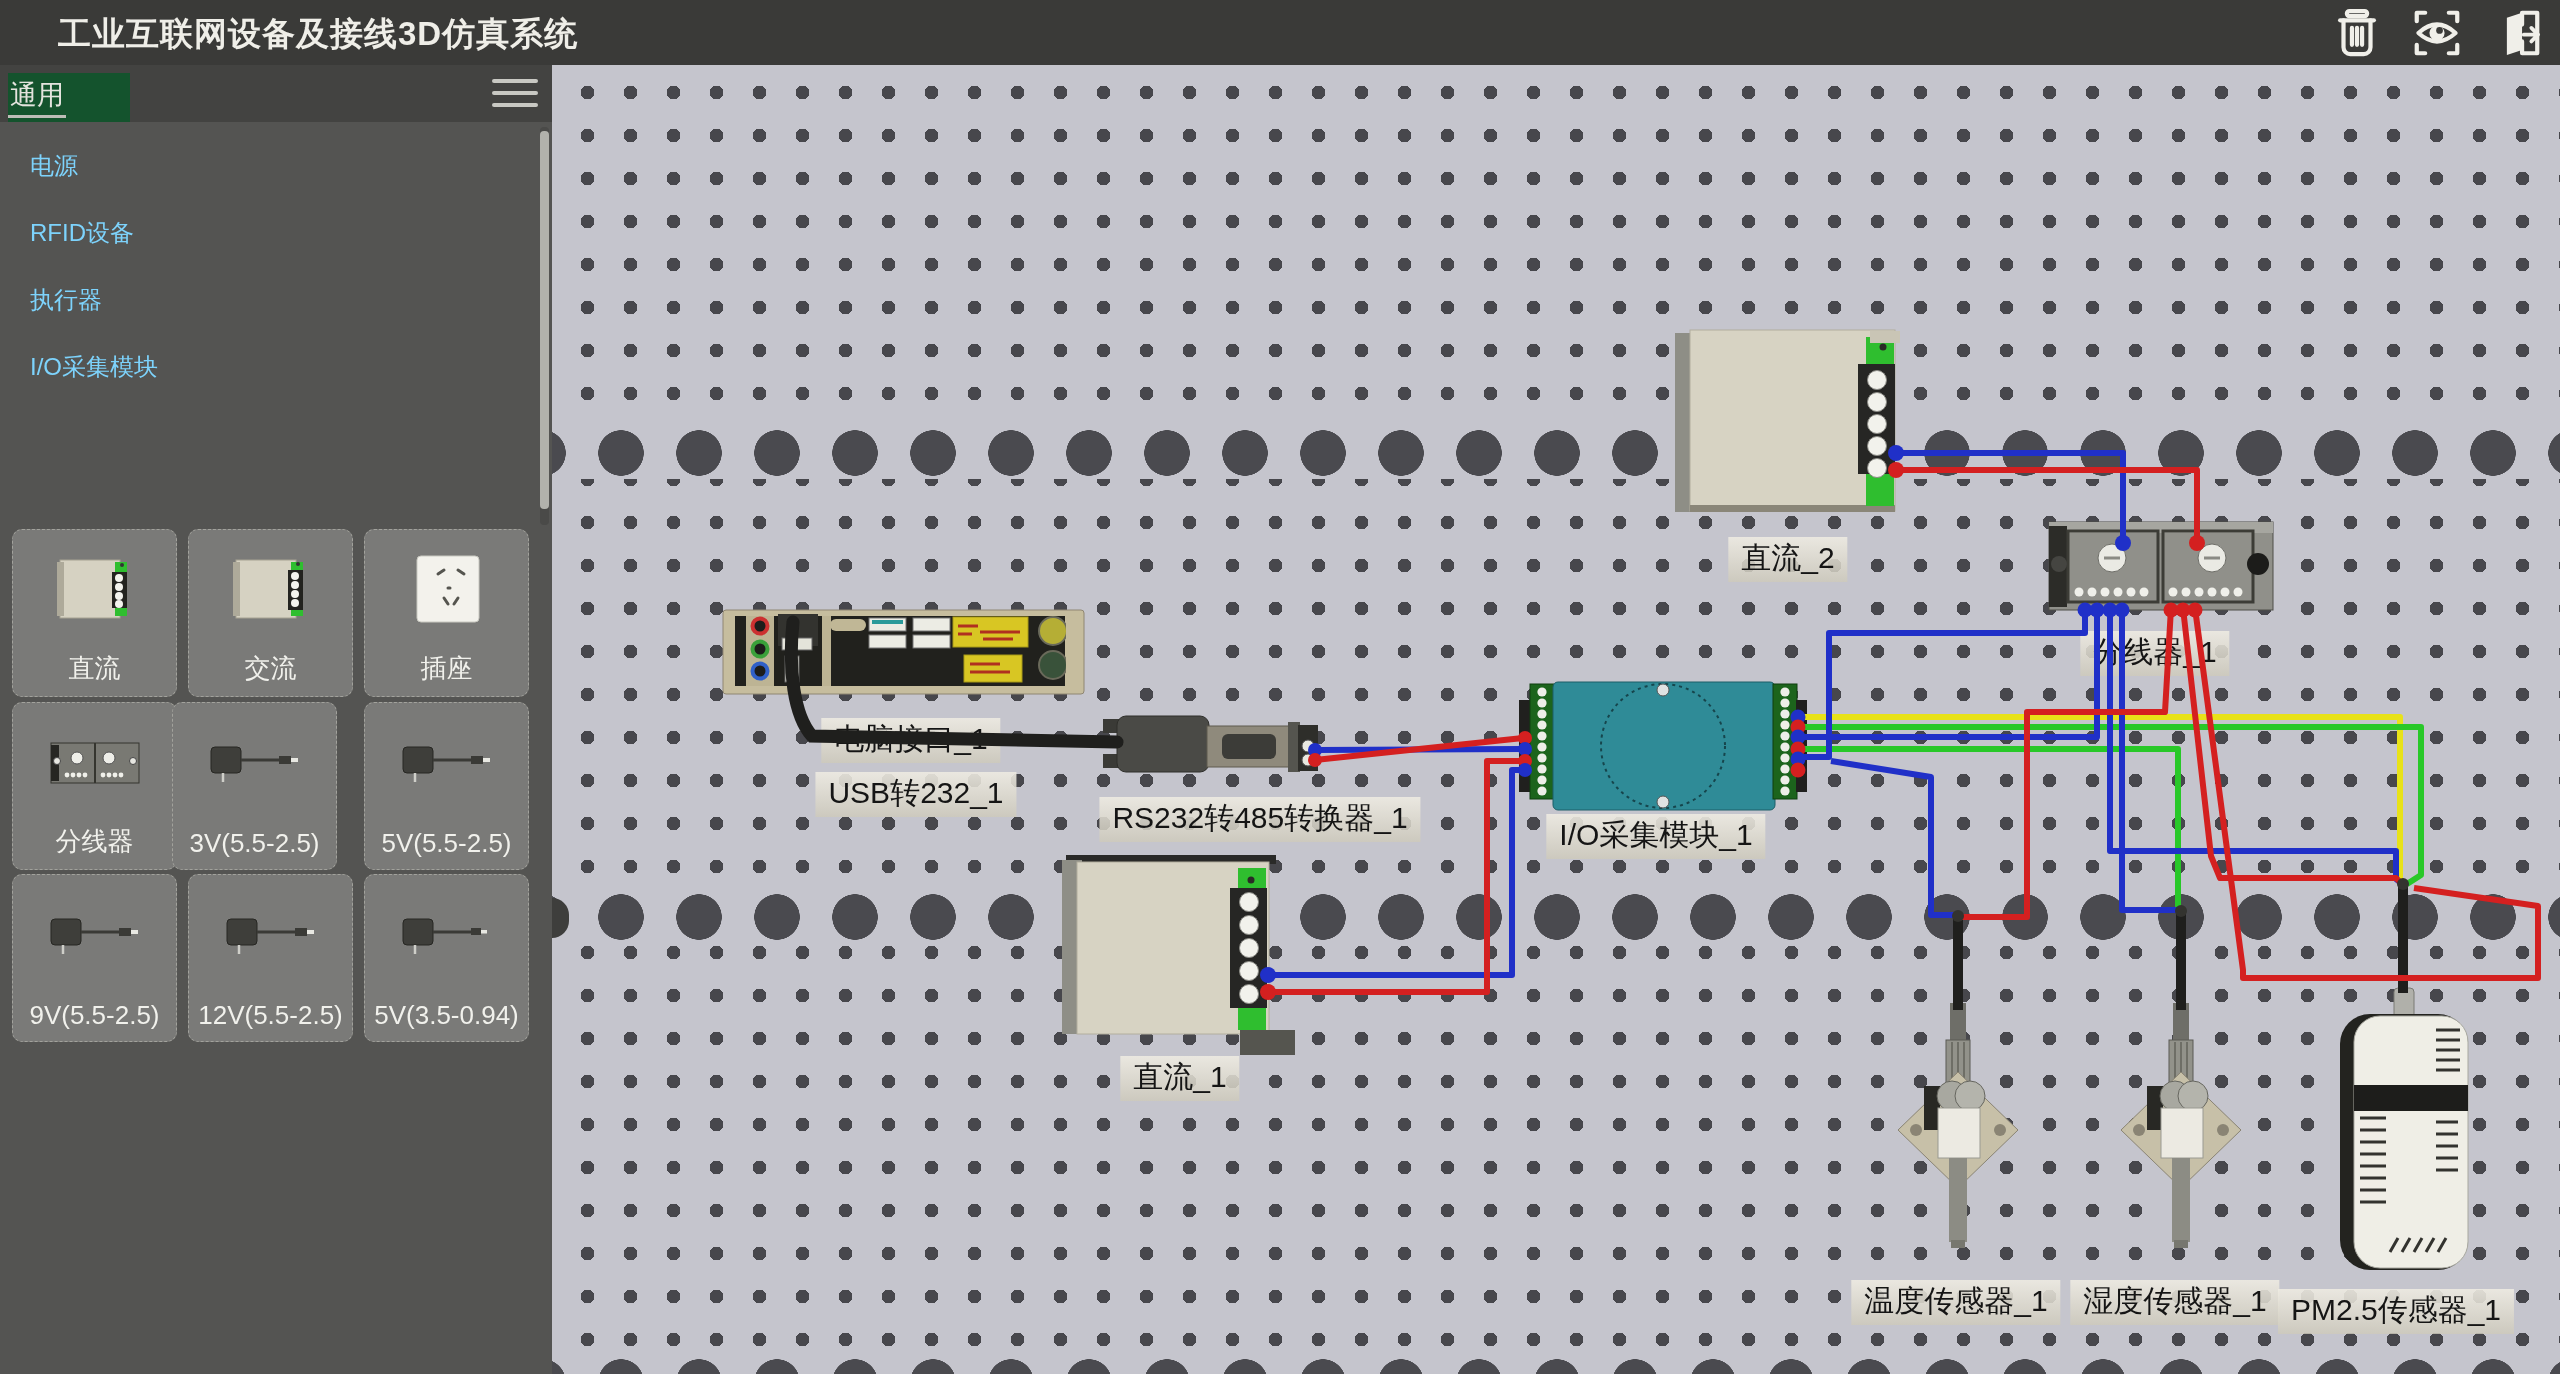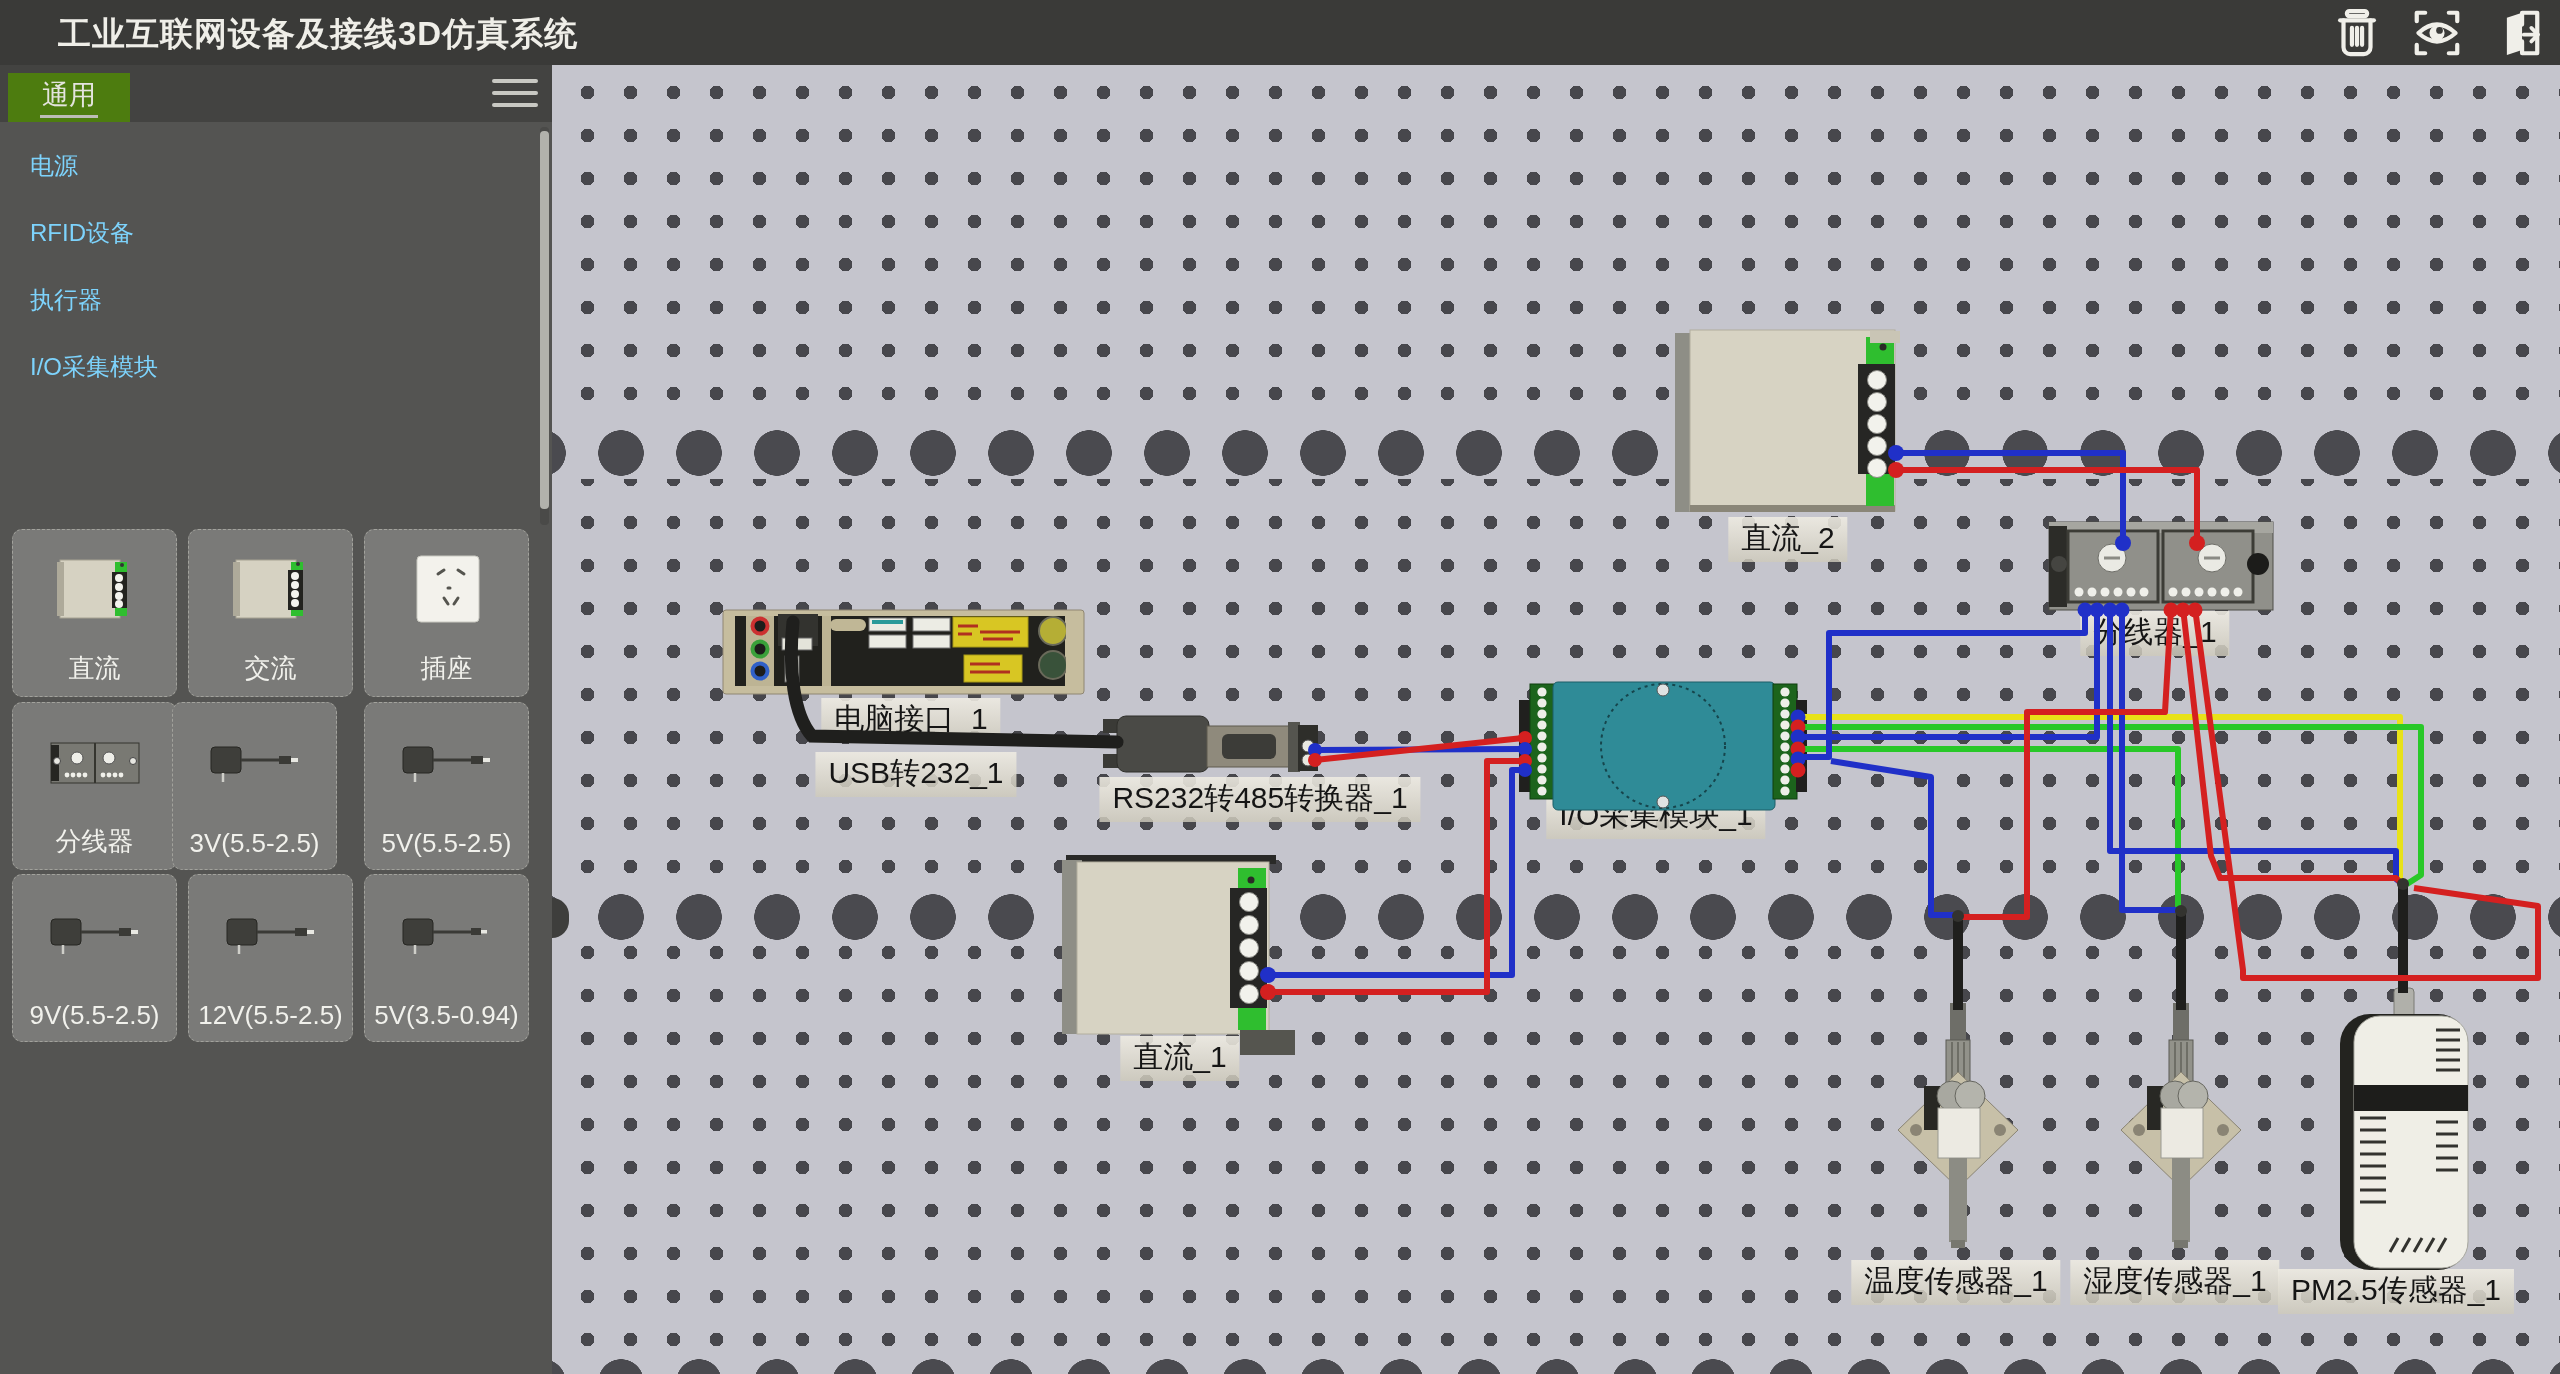--- a/index.html
+++ b/index.html
@@ -6,22 +6,22 @@
     font-family:"Liberation Sans","DejaVu Sans",sans-serif;background:#3a3a38;}
   
   .topbar{position:absolute;left:0;top:0;width:2560px;height:65px;background:#3a3a38;z-index:10;}
   .title{position:absolute;left:34px;top:0;height:65px;line-height:68px;font-size:33px;font-weight:bold;
     color:#efeee8;letter-spacing:1px;margin-left:24px;}
   .topicons{position:absolute;right:16px;top:6px;display:flex;gap:26px;}
   .topicon{width:54px;height:54px;cursor:pointer;}
   
   .sidebar{position:absolute;left:0;top:65px;width:552px;height:1309px;background:#545452;z-index:5;}
   .tabrow{position:absolute;left:0;top:0;width:552px;height:57px;background:#434341;}
-  .tab{position:absolute;left:8px;top:8px;width:122px;height:49px;background:#4d7c0f;
-    color:#e4e4de;font-size:27px;display:flex;align-items:center;justify-content:center;cursor:pointer;}
+  .tab{position:absolute;left:8px;top:8px;width:122px;height:49px;background:#14532d;
+    color:#e4e4de;font-size:27px;display:flex;align-items:center;justify-content:flex-start;cursor:pointer;}
   .tab span{border-bottom:3px solid #bdbdb7;padding:0 2px 2px 2px;}
   .hamburger{position:absolute;right:14px;top:14px;width:46px;height:30px;cursor:pointer;}
   .hamburger i{display:block;height:4px;background:#c9c9c3;margin:0 0 8px 0;border-radius:2px;}
   .navlist{position:absolute;left:0;top:57px;width:540px;padding-top:10px;}
   .nav-item{height:67px;line-height:67px;padding-left:30px;font-size:24px;color:#7dd3fc;cursor:pointer;}
   .sb-track{position:absolute;right:3px;top:62px;width:9px;height:398px;background:#4a4a48;border-radius:4px;}
   .sb-thumb{position:absolute;right:3px;top:66px;width:9px;height:378px;background:#b2b2ac;border-radius:4px;cursor:pointer;}
   .grid{position:absolute;left:0;top:464px;width:552px;}
   .card{position:absolute;width:165px;height:168px;background:#7a7a78;border:1px dashed #a2a29c;
     border-radius:10px;box-sizing:border-box;cursor:pointer;}
@@ -32,21 +32,21 @@
   
   .canvas{position:absolute;left:552px;top:65px;width:2008px;height:1309px;overflow:hidden;
     background-color:#c5c5cd;
     background-image:radial-gradient(circle 7px at center,#47474c 98%,rgba(0,0,0,0) 100%);
     background-size:43px 43px;background-position:14px 6px;}
   .dstrip{position:absolute;left:0;width:2008px;height:52px;background-color:#c5c5cd;
     background-image:radial-gradient(circle 23px at center,#4a4a4f 98%,rgba(0,0,0,0) 100%);
     background-size:78px 52px;background-position:30px 50%;}
   .chip{position:absolute;transform:translateX(-50%);white-space:nowrap;z-index:2;
     background:linear-gradient(180deg,rgba(238,235,226,0.9),rgba(206,202,187,0.82));
-    color:#151515;font-size:30px;padding:1px 13px 3px 13px;}
+    color:#151515;font-size:30px;padding:1px 13px 3px 13px;margin-top:20px;}
   .wiresvg{position:absolute;left:0;top:0;z-index:3;pointer-events:none;}
 </style>
 </head>
 <body>
 
 <div class="topbar">
   <div class="title">工业互联网设备及接线3D仿真系统</div>
   <div class="topicons">
     <svg class="topicon" viewBox="0 0 64 64">
       <g fill="none" stroke="#f0efe9" stroke-width="5" stroke-linecap="round" stroke-linejoin="round">

